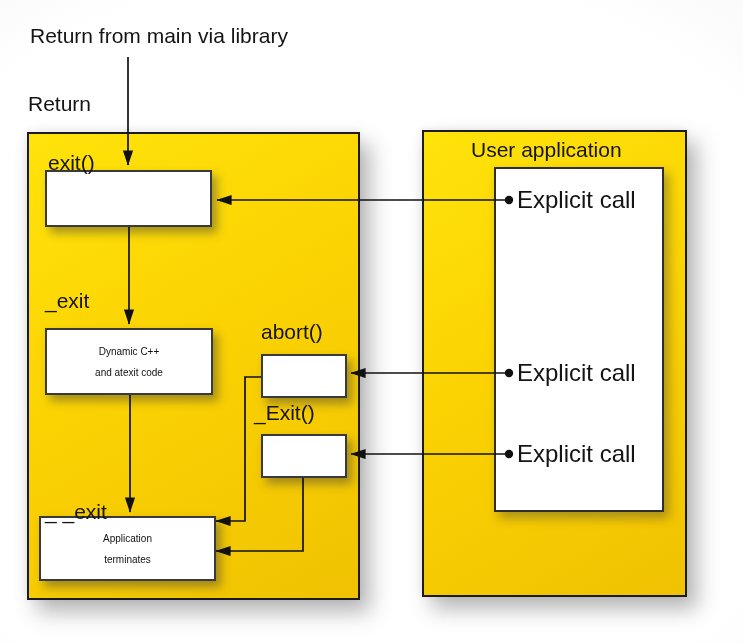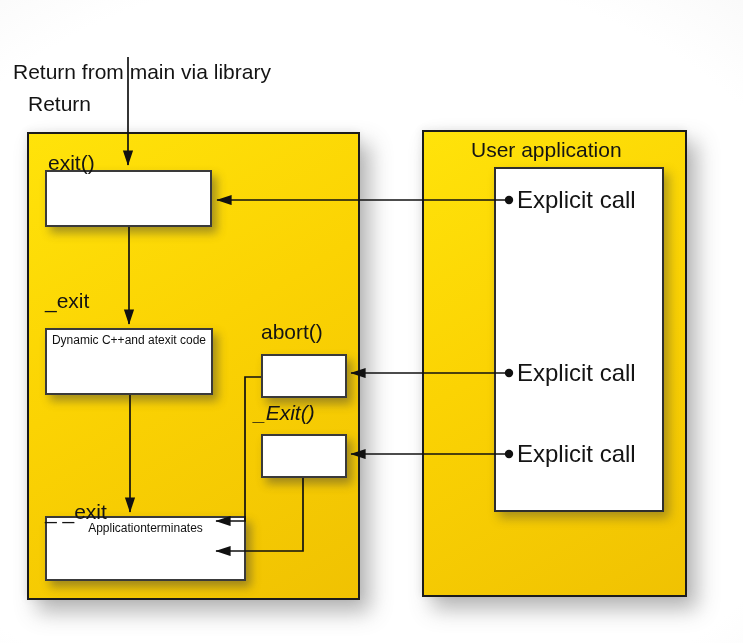--- a/index.html
+++ b/index.html
@@ -26,50 +26,51 @@
     box-shadow: 10px 12px 20px rgba(90,90,90,0.45), -1px -1px 8px rgba(0,0,0,0.07);
     box-sizing: border-box;
   }
   .wbox {
     position: absolute;
     background: #ffffff;
     border: 2px solid #3a3a3a;
     box-shadow: 5px 6px 9px rgba(60,60,60,0.45);
     box-sizing: border-box;
     display: flex;
-    flex-direction: row;
+    flex-direction: column;
+    align-items: center;
     justify-content: center;
     text-align: center;
-    font-size: 12px;
+    font-size: 10px;
     line-height: 21px;
   }
   .innerbox {
     position: absolute;
     background: #ffffff;
     border: 2px solid #2e2e2e;
     box-shadow: 5px 6px 10px rgba(60,60,60,0.4);
     box-sizing: border-box;
   }
   
-  #title            { left: 13px;  top: 24px; margin-top: 36px; }
+  #title            { left: 30px;  top: 24px; }
   #library-label    { left: 28px;  top: 92px; }
   #userapp-label    { left: 471px; top: 94px; margin-top: 44px; }
   #library-panel    { left: 27px;  top: 132px; width: 333px; height: 468px; }
   #userapp-panel    { left: 422px; top: 130px; width: 265px; height: 467px; }
   #userapp-inner    { left: 494px; top: 167px; width: 170px; height: 345px; }
   #exit-label       { left: 48px;  top: 139px; margin-top: 12px; }
   #exit-box         { left: 45px;  top: 170px; width: 167px; height: 57px; }
   #uexit-label      { left: 45px;  top: 289px; }
   #dynamic-box      { left: 45px;  top: 328px; width: 168px; height: 67px; }
   #abort-label      { left: 261px; top: 320px; }
   #abort-box        { left: 261px; top: 354px; width: 86px;  height: 44px; }
-  #capexit-label    { left: 254px; top: 401px; font-style: italic; }
+  #capexit-label    { left: 254px; top: 401px; }
   #capexit-box      { left: 261px; top: 434px; width: 86px;  height: 44px; }
   #ddexit-label     { left: 45px;  top: 482px; margin-top: 18px; }
-  #terminate-box    { left: 45px;  top: 516px; width: 201px; height: 65px; }
+  #terminate-box    { left: 39px;  top: 516px; width: 177px; height: 65px; }
   .explicit-call    { position: absolute; left: 517px; font-size: 24px; line-height: 24px; color: #141414; }
   #explicit-1       { top: 188px; }
   #explicit-2       { top: 361px; }
   #explicit-3       { top: 442px; }
   #wires {
     position: absolute;
     left: 0; top: 0;
     width: 743px; height: 643px;
     pointer-events: none;
   }

